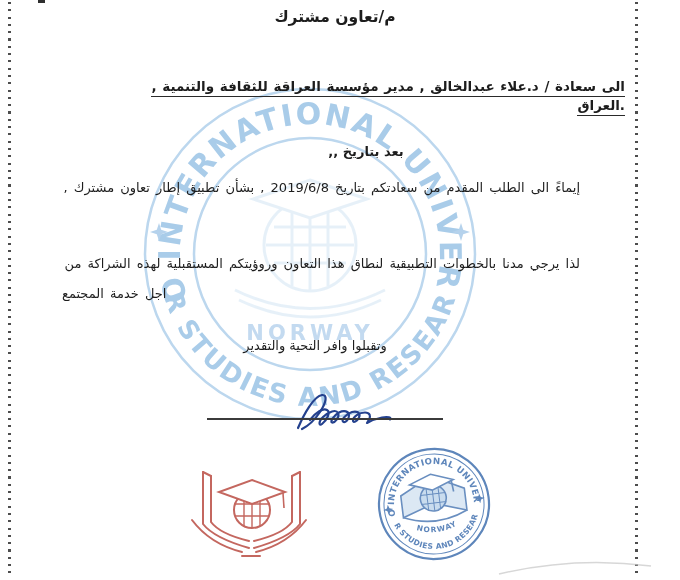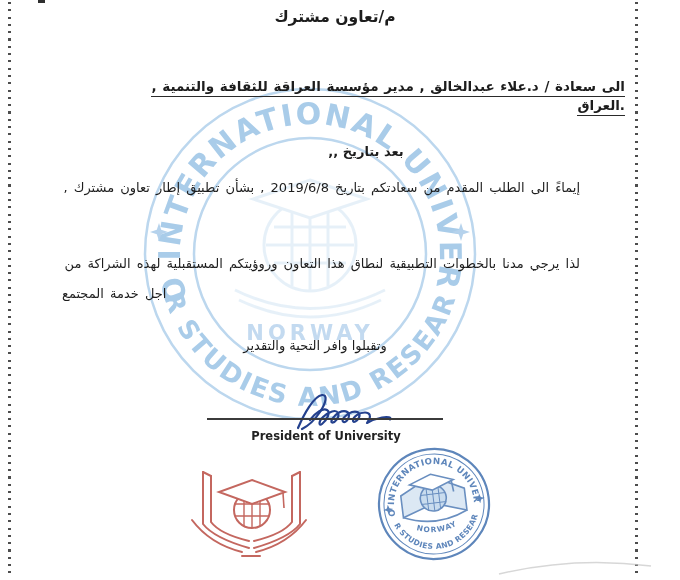--- a/index.html
+++ b/index.html
@@ -83,21 +83,20 @@
 
   <div class="abs closing ar" style="top:338px;padding-left:20px;">وتقبلوا وافر التحية والتقدير</div>
 
   <svg class="abs sig-svg" width="150" height="40" viewBox="0 0 150 40">
     <g fill="none" stroke="#24418e" stroke-width="2.2" stroke-linecap="round" stroke-linejoin="round">
       <path d="M30,36 C36,22 46,4 54,3 C60,2.5 58,11 52,20 C46,29 38,35 34,37"></path>
       <path d="M42,28 C48,20 55,16 59,18 C63,20 59,28 54,32 C51,34.5 50,30 55,25 C61,19.5 68,17 70,21 C72,25 67,31 64,30.5 C62,30 65,24 71,20.5 C76,18 81,19 81,23.5 C81,27.5 77,31.5 75,29.5 C73,28 78,22 84,20 C89,18.5 93,21 91,25.5 C89,29.5 85,31.5 85,28.5 C85,25 91,20.5 97,20.5 C102,20.5 103,24 101,27.5 L99,31 Q106,27 114,25.5 C120,24.5 124,25.5 122,27.5"></path>
     </g>
   </svg>
   <div class="abs sig-line"></div>
-  <div class="abs president">President of University</div>
 
   <svg class="abs foundation-logo" width="118" height="96" viewBox="0 0 118 96">
     <g fill="none" stroke="#c4675f" stroke-width="2" stroke-linecap="round">
       <path d="M13,8 L13,60 Q24,74 59,84"></path>
       <path d="M21,12 L21,58 Q30,70 59,77"></path>
       <path d="M13,8 L21,12"></path>
       <path d="M110,8 L110,60 Q99,74 64,84"></path>
       <path d="M102,12 L102,58 Q93,70 64,77"></path>
       <path d="M110,8 L102,12"></path>
       <path d="M2,56 Q20,80 52,88"></path>

